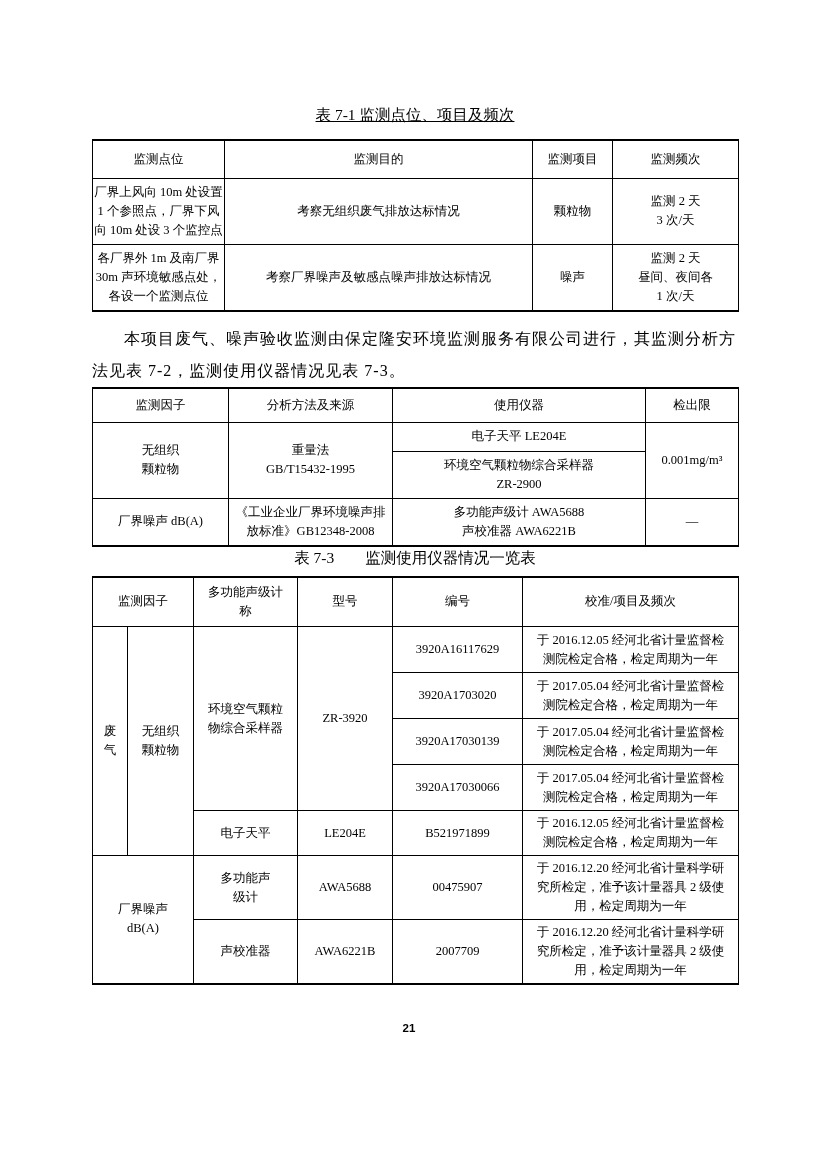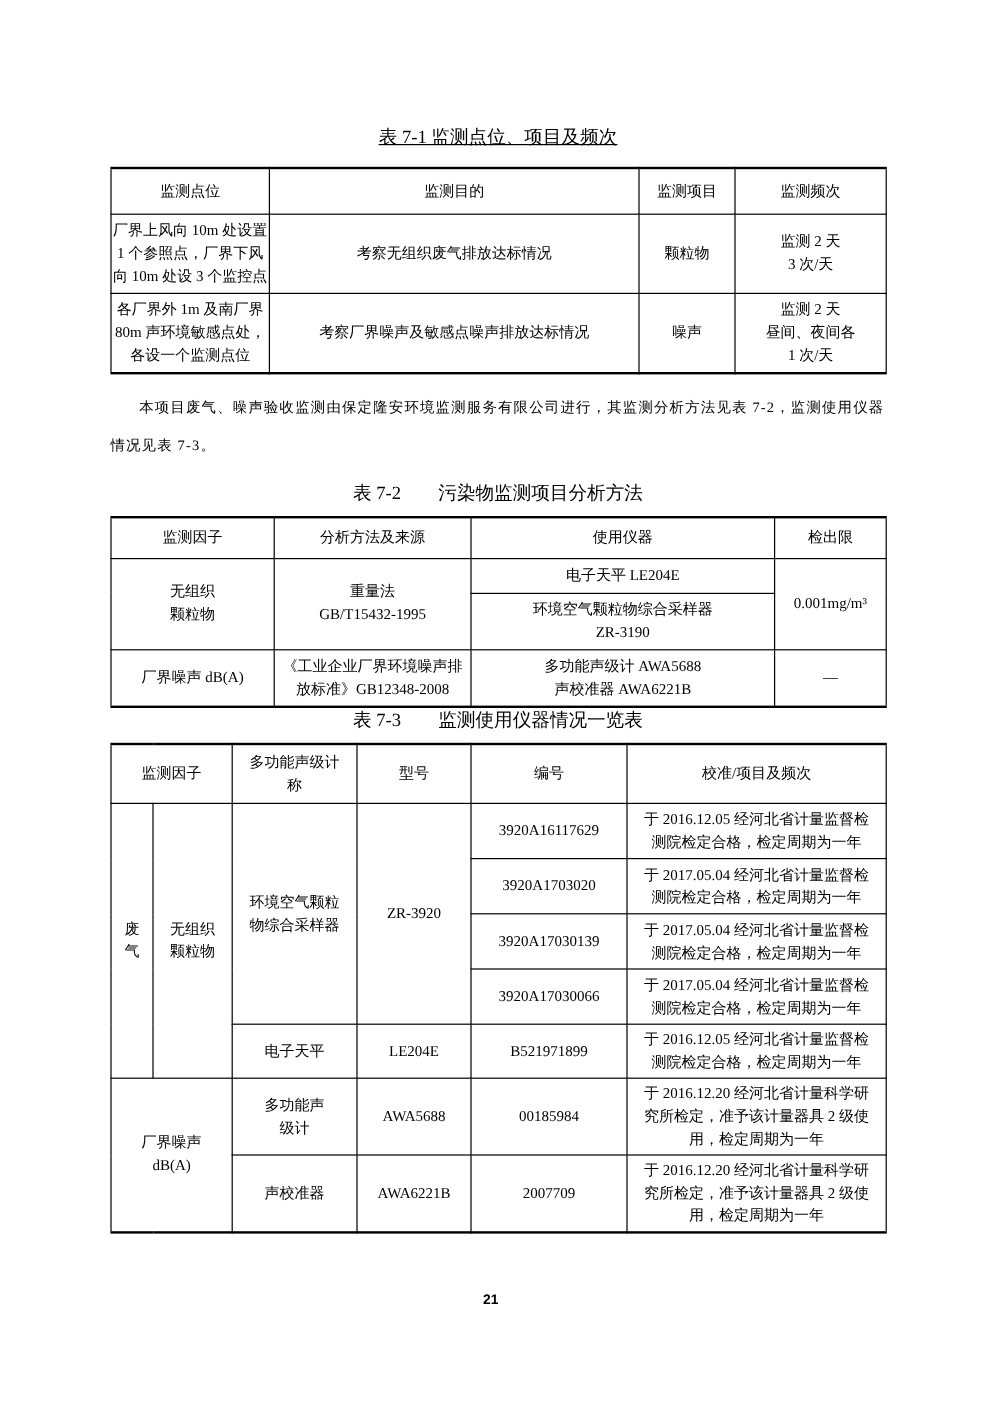--- a/index.html
+++ b/index.html
@@ -32,25 +32,25 @@
   table.t1 td.site-cell { padding: 2px 1px; }
   table.t3 td { padding: 2px 2px; }
   table.t3 td.cal { padding: 2px 4px; text-align: center; }
 
   .sec {
     margin: 13px 0 0 0; font-size: 15.5px; line-height: 22px;
     font-weight: bold;
     font-family: "Liberation Sans", "DejaVu Sans", sans-serif;
   }
   .para {
-    margin: 11px 0 0 0; font-size: 12px; line-height: 32px;
+    margin: 11px 0 0 0; font-size: 16px; line-height: 32px;
     text-indent: 2em; letter-spacing: 1px; white-space: pre-line;
   }
   .pageno {
-    position: absolute; left: 0; top: 1078px; width: 818px;
+    position: absolute; left: 0; top: 1022px; width: 818px;
     text-align: center; font-size: 11.5px; font-weight: bold;
     font-family: "Liberation Sans", "DejaVu Sans", sans-serif;
   }
 </style>
 </head>
 <body>
 
 <div class="doc">
 
   <div class="tbl-title title-gap-1">表 7-1 监测点位、项目及频次</div>
@@ -73,35 +73,34 @@
         <td class="site-cell">厂界上风向 10m 处设置
 1 个参照点，厂界下风
 向 10m 处设 3 个监控点</td>
         <td>考察无组织废气排放达标情况</td>
         <td>颗粒物</td>
         <td>监测 2 天
 3 次/天</td>
       </tr>
       <tr style="height:67px">
         <td class="site-cell">各厂界外 1m 及南厂界
-80m 声环境敏感点处，
+30m 声环境敏感点处，
 各设一个监测点位</td>
         <td>考察厂界噪声及敏感点噪声排放达标情况</td>
         <td>噪声</td>
         <td>监测 2 天
 昼间、夜间各
 1 次/天</td>
       </tr>
     </tbody>
   </table>
 
 
   <p class="para">本项目废气、噪声验收监测由保定隆安环境监测服务有限公司进行，其监测分析方法见表 7-2，监测使用仪器情况见表 7-3。</p>
 
-  <div class="tbl-title title-2">表 7-2　　污染物监测项目分析方法</div>
 
   <table class="t t2">
     <colgroup>
       <col style="width:136px">
         <col style="width:164px">
         <col style="width:253px">
         <col style="width:93px">
     </colgroup>
     <tbody>
       <tr style="height:34px">
@@ -113,21 +112,21 @@
       <tr style="height:29px">
         <td rowspan="2">无组织
 颗粒物</td>
         <td rowspan="2">重量法
 GB/T15432-1995</td>
         <td>电子天平 LE204E</td>
         <td rowspan="2">0.001mg/m³</td>
       </tr>
       <tr style="height:45px">
         <td>环境空气颗粒物综合采样器
-ZR-3190</td>
+ZR-2900</td>
       </tr>
       <tr style="height:44px">
         <td>厂界噪声 dB(A)</td>
         <td>《工业企业厂界环境噪声排
 放标准》GB12348-2008</td>
         <td>多功能声级计 AWA5688
 声校准器 AWA6221B</td>
         <td>—</td>
       </tr>
     </tbody>
@@ -186,21 +185,21 @@
         <td>B521971899</td>
         <td class="cal">于 2016.12.05 经河北省计量监督检
 测院检定合格，检定周期为一年</td>
       </tr>
       <tr style="height:64px">
         <td colspan="2" rowspan="2">厂界噪声
 dB(A)</td>
         <td>多功能声
 级计</td>
         <td>AWA5688</td>
-        <td>00185984</td>
+        <td>00475907</td>
         <td class="cal">于 2016.12.20 经河北省计量科学研
 究所检定，准予该计量器具 2 级使
 用，检定周期为一年</td>
       </tr>
       <tr style="height:64px">
         <td>声校准器</td>
         <td>AWA6221B</td>
         <td>2007709</td>
         <td class="cal">于 2016.12.20 经河北省计量科学研
 究所检定，准予该计量器具 2 级使

